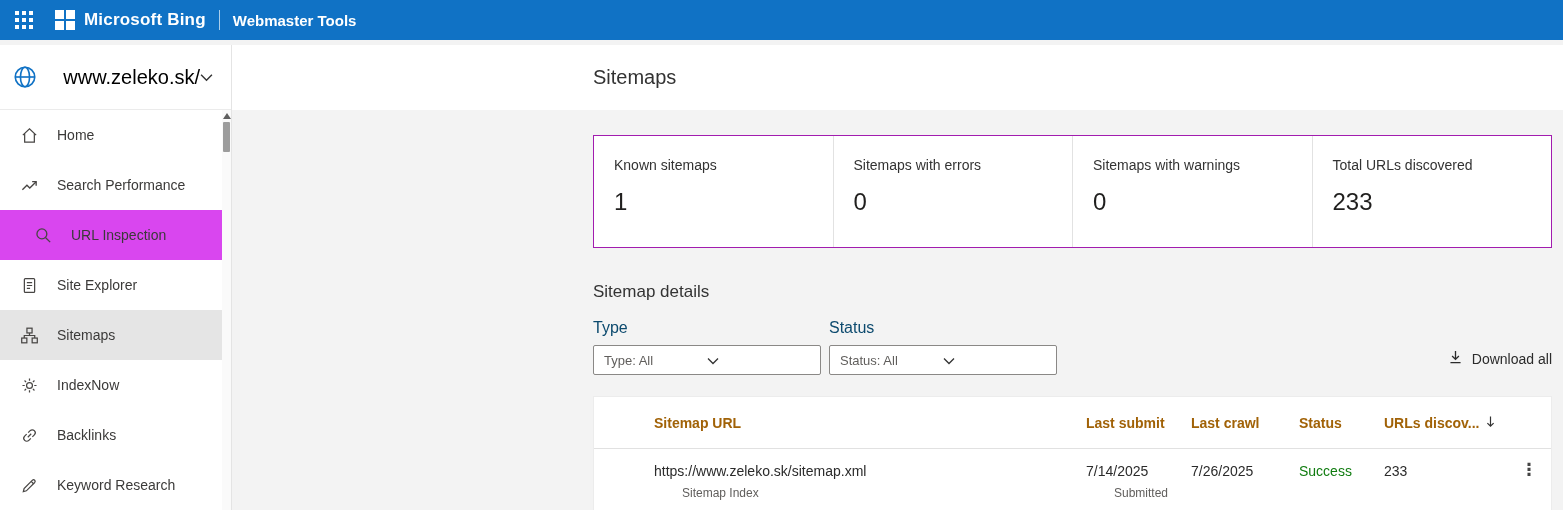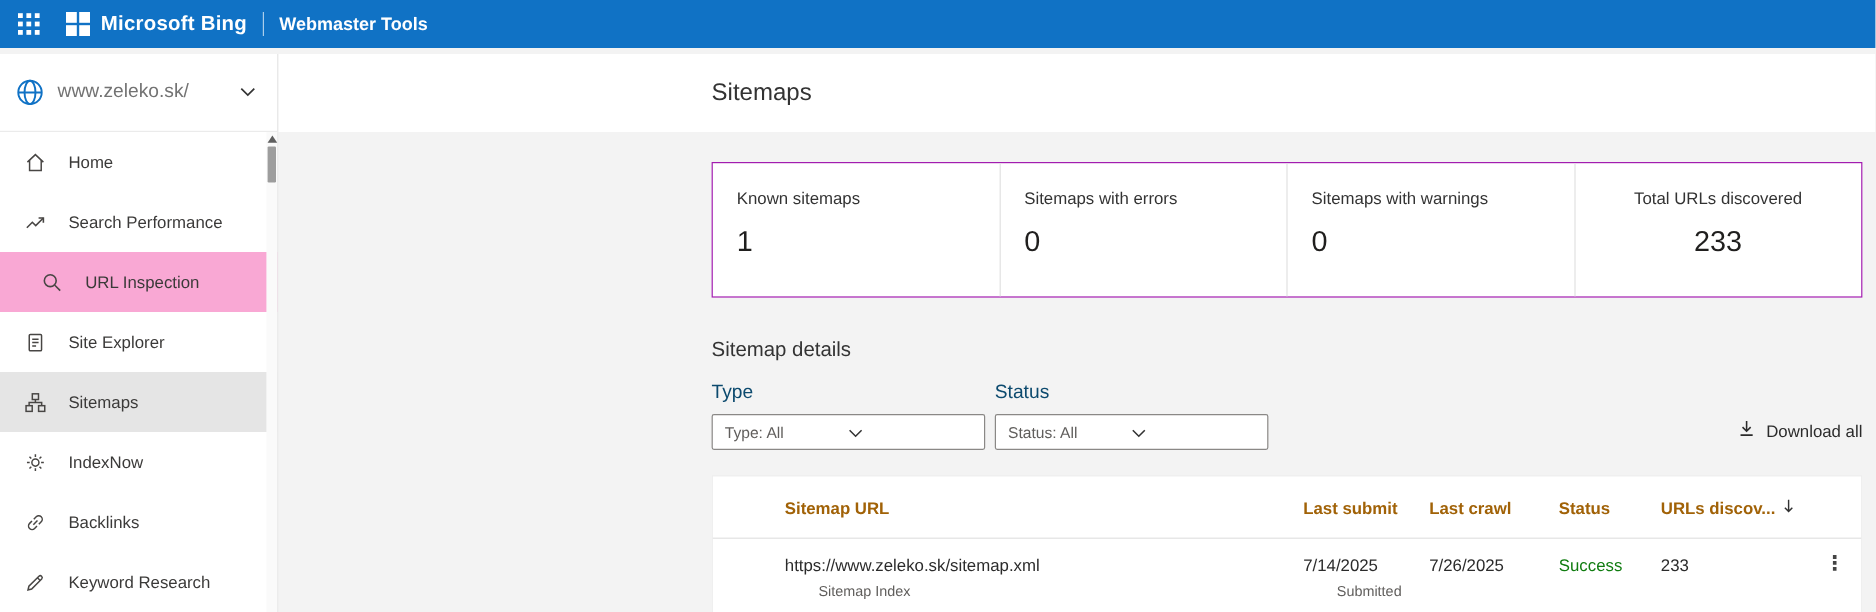--- a/index.html
+++ b/index.html
@@ -13,39 +13,39 @@
   .mslogo { display:grid; grid-template-columns:repeat(2,9px); grid-auto-rows:9px; gap:2px; margin-right:9px; }
   .mslogo i { background:#fff; display:block; }
   .brand { font-size:17px; font-weight:700; letter-spacing:.2px; }
   .topbar-divider { width:1px; height:20px; background:rgba(255,255,255,.65); margin:0 13px; }
   .product { font-size:15px; font-weight:700; }
 
   
   .sidebar { position:absolute; left:0; top:45px; width:232px; bottom:0; background:#fff; border-right:1px solid #e4e4e4; }
   .site-selector { height:65px; display:flex; align-items:center; padding:0 18px 0 12px; border-bottom:1px solid #ebebeb; cursor:pointer; }
   .globe-wrap { margin-right:10px; display:flex; }
-  .site-name { font-size:16px; color:#737373; flex:1; }
+  .site-name { font-size:20px; color:#000000; flex:1;text-align:right; }
   .nav-item { height:50px; display:flex; align-items:center; padding:0 19px; gap:18px; font-size:14px; color:#3b3a39; cursor:pointer; }
-  .nav-item.hovered { background:#f9a8d4;padding-left:33px; }
+  .nav-item.hovered { background:#d946ef;padding-left:33px; }
   .nav-item.active { background:#e5e5e5; }
   .nav-icon { width:20px; height:20px; display:flex; align-items:center; justify-content:center; color:#484644; flex:none; }
   .scrollbar { position:absolute; top:65px; right:0; width:9px; bottom:0; background:#fafafa; display:flex; flex-direction:column; align-items:center; }
   .scroll-arrow { width:0; height:0; border-left:4px solid transparent; border-right:4px solid transparent; border-bottom:6px solid #5f5f5f; margin-top:3px; }
   .scroll-thumb { width:7px; height:30px; background:#9d9d9d; margin-top:3px; border-radius:1px; }
 
   
   .main { position:absolute; left:232px; top:45px; right:0; bottom:0; overflow:hidden; }
   .page-header { height:65px; background:#fff; display:flex; align-items:center; }
   .page-title { margin-left:361px; font-size:20px; color:#333; font-weight:400; }
   .submit-btn { margin-left:auto; margin-right:11px; background:#1072c5; color:#fff; border:none; font-family:inherit; font-size:14px; font-weight:700; padding:8px 22px; border-radius:2px; cursor:pointer; }
   .content { padding:25px 11px 0 361px; }
 
   .stats-card { background:#fff; border:1px solid #a21caf; display:flex; height:113px; }
   .stat { flex:1; padding:21px 20px; border-right:1px solid #e2e2e2; }
-  .stat:last-child { border-right:none;text-align:center; }
+  .stat:last-child { border-right:none; }
   .stat-label { font-size:14px; color:#333; }
   .stat-value { font-size:24px; color:#201f1e; margin-top:15px; }
 
   .section-title { margin-top:34px; font-size:17px; color:#333; font-weight:400; }
 
   .filters { margin-top:17px; display:flex; align-items:flex-end; }
   .filter-group { margin-right:8px; }
   .filter-label { font-size:16px; font-weight:400; color:#0c4a6e; margin-bottom:8px; }
   .dropdown { width:228px; height:30px; border:1px solid #8a8886; border-radius:2px; background:#fff; display:flex; align-items:center; padding:0 10px; font-size:13px; color:#605e5c; cursor:pointer; }
   .dropdown span { flex:1; }

